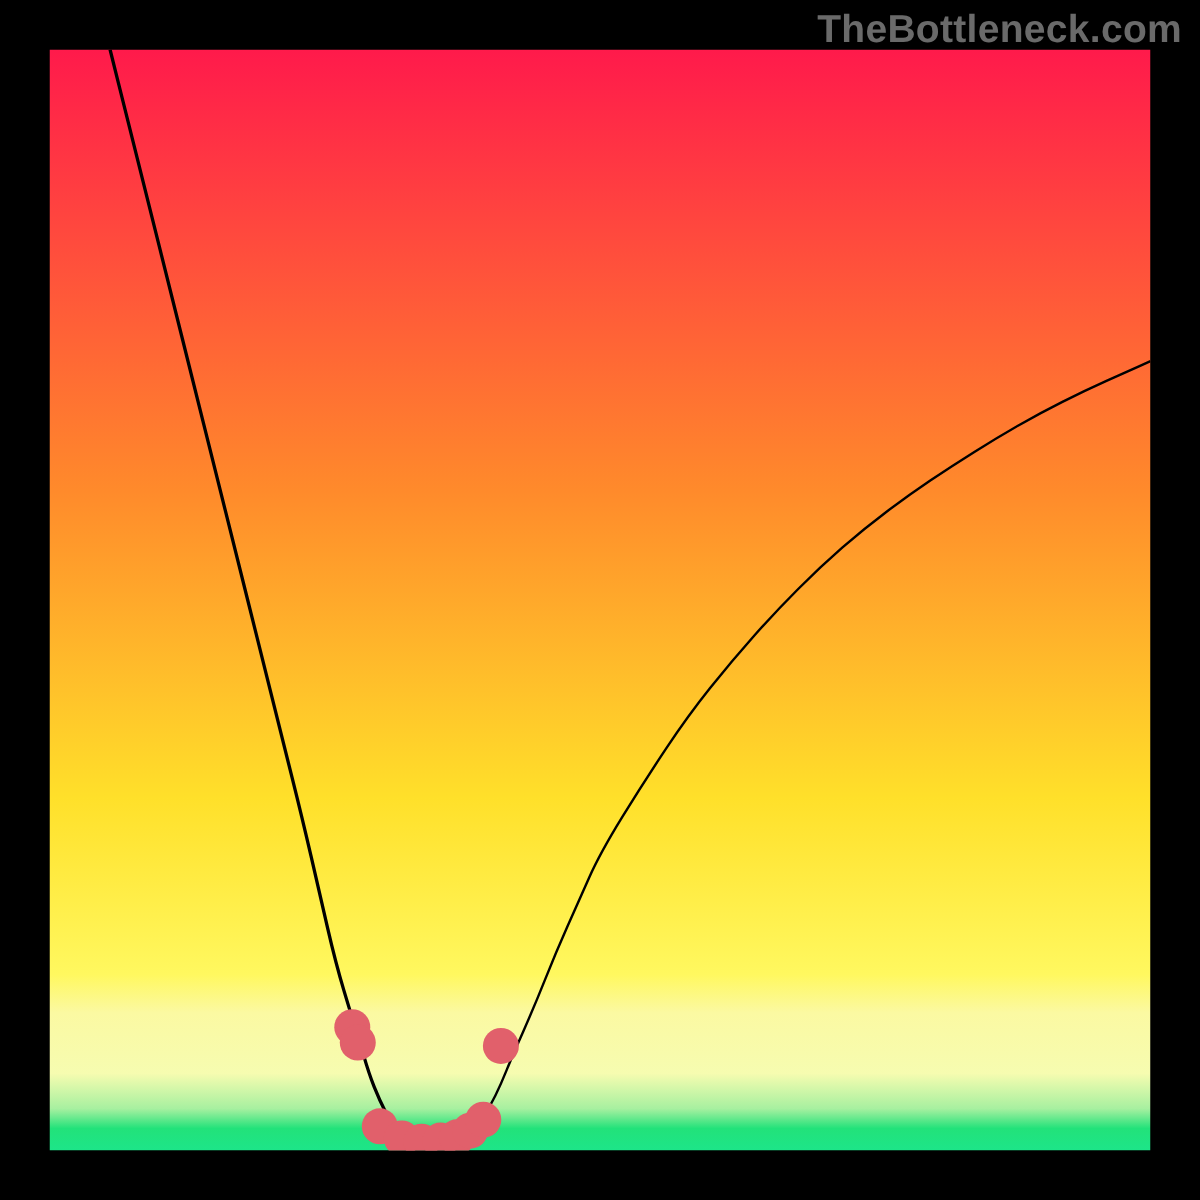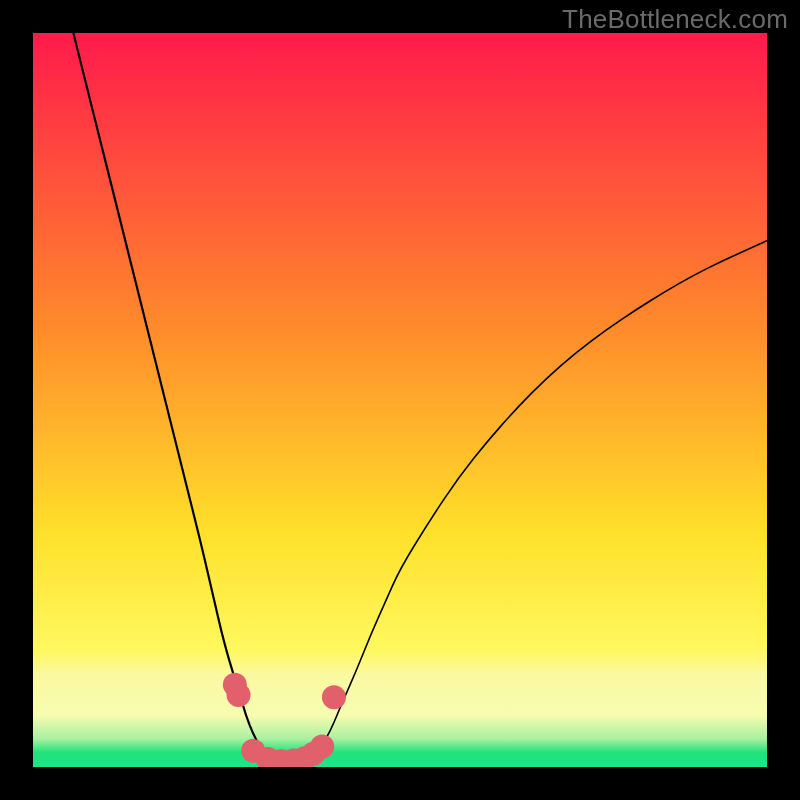--- a/index.html
+++ b/index.html
@@ -17,21 +17,21 @@
     width: 734px;
     height: 734px;
     background: #000000;
   }
   .attribution {
     position: absolute;
     top: 4px;
     right: 12px;
     font-family: Arial, Helvetica, sans-serif;
     font-size: 26px;
-    font-weight: 400;
+    font-weight: 700;
     color: #6a6a6a;
     letter-spacing: 0.2px;
     margin-left: 12px;
   }
   svg { display: block; }
 </style>
 </head>
 <body>
 
 <div class="attribution">TheBottleneck.com</div>

